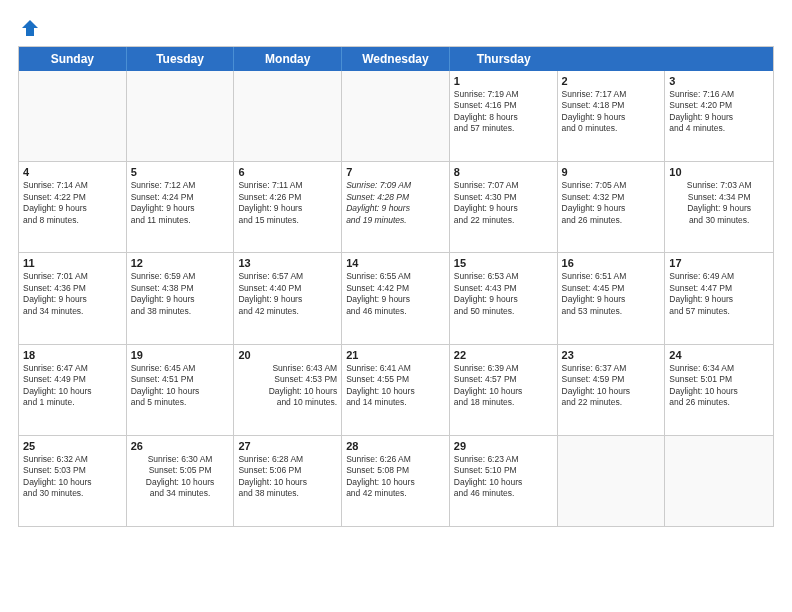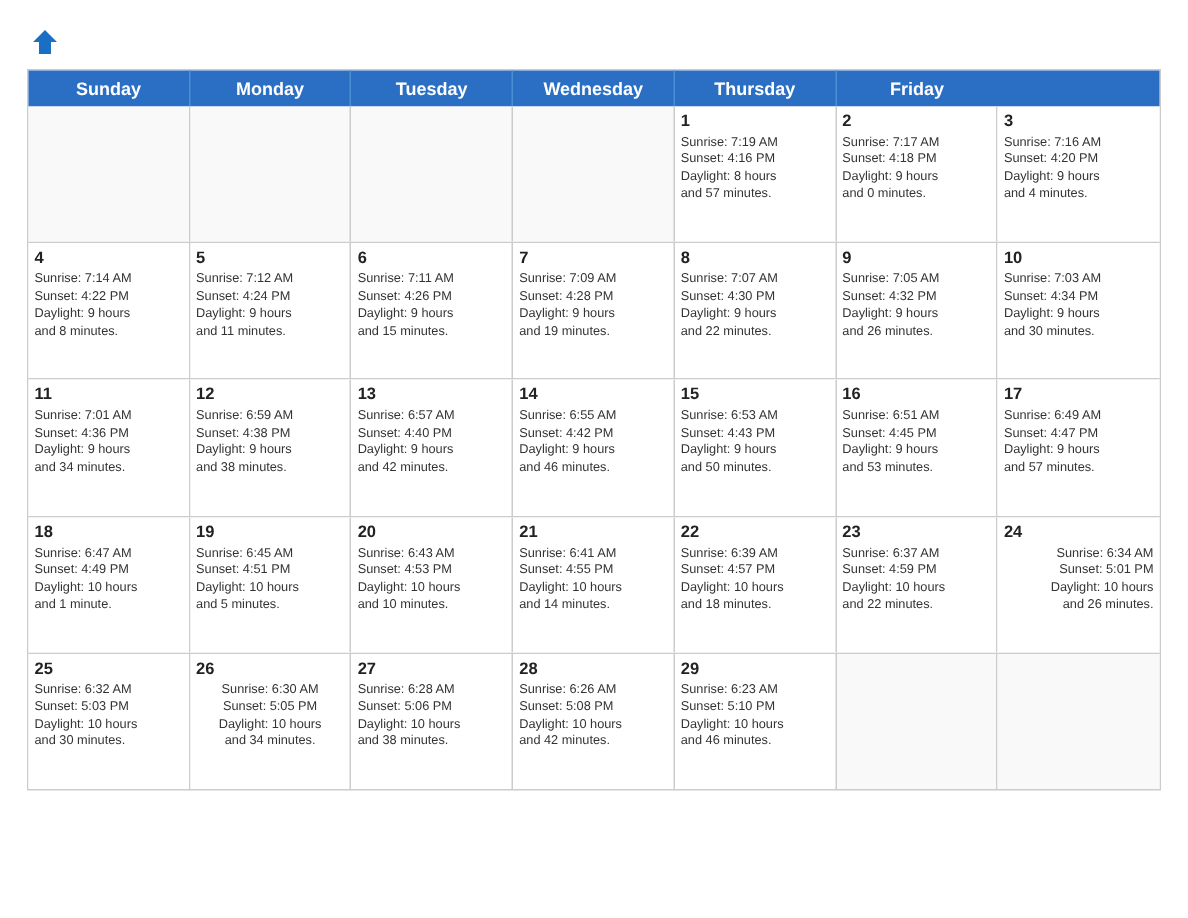--- a/index.html
+++ b/index.html
@@ -132,25 +132,24 @@
     </div>
     <div class="title-area">
       <div class="cal-title"></div>
       <div class="cal-subtitle"></div>
     </div>
   </div>
 
   <div class="calendar">
     <div class="cal-header-row">
     <div class="cal-header-cell">Sunday</div>
+        <div class="cal-header-cell">Tuesday</div>
         <div class="cal-header-cell">Monday</div>
-        <div class="cal-header-cell">Tuesday</div>
         <div class="cal-header-cell">Wednesday</div>
         <div class="cal-header-cell">Thursday</div>
-        <div class="cal-header-cell">Friday</div>
       </div>
     <div class="cal-body">
     <div class="cal-row">
           <div class="cal-cell empty"></div>
           <div class="cal-cell empty"></div>
           <div class="cal-cell empty"></div>
           <div class="cal-cell empty"></div>
           <div class="cal-cell">
             <span class="day-num">1</span>
             <div class="cell-info" style="white-space: pre-line;">Sunrise: 7:19 AM
@@ -190,42 +189,42 @@
           </div>
           <div class="cal-cell">
             <span class="day-num">6</span>
             <div class="cell-info" style="white-space: pre-line;">Sunrise: 7:11 AM
 Sunset: 4:26 PM
 Daylight: 9 hours
 and 15 minutes.</div>
           </div>
           <div class="cal-cell">
             <span class="day-num">7</span>
-            <div class="cell-info" style="white-space: pre-line;">Sunrise: 7:09 AM
+            <div class="cell-info" style="white-space: pre-line; font-style: italic;">Sunrise: 7:09 AM
 Sunset: 4:28 PM
 Daylight: 9 hours
 and 19 minutes.</div>
           </div>
           <div class="cal-cell">
             <span class="day-num">8</span>
             <div class="cell-info" style="white-space: pre-line;">Sunrise: 7:07 AM
 Sunset: 4:30 PM
 Daylight: 9 hours
 and 22 minutes.</div>
           </div>
           <div class="cal-cell">
             <span class="day-num">9</span>
             <div class="cell-info" style="white-space: pre-line;">Sunrise: 7:05 AM
 Sunset: 4:32 PM
 Daylight: 9 hours
 and 26 minutes.</div>
           </div>
           <div class="cal-cell">
             <span class="day-num">10</span>
-            <div class="cell-info" style="white-space: pre-line;">Sunrise: 7:03 AM
+            <div class="cell-info" style="white-space: pre-line; text-align: center;">Sunrise: 7:03 AM
 Sunset: 4:34 PM
 Daylight: 9 hours
 and 30 minutes.</div>
           </div>
         </div>
         <div class="cal-row">
           <div class="cal-cell">
             <span class="day-num">11</span>
             <div class="cell-info" style="white-space: pre-line;">Sunrise: 7:01 AM
 Sunset: 4:36 PM
@@ -285,21 +284,21 @@
           </div>
           <div class="cal-cell">
             <span class="day-num">19</span>
             <div class="cell-info" style="white-space: pre-line;">Sunrise: 6:45 AM
 Sunset: 4:51 PM
 Daylight: 10 hours
 and 5 minutes.</div>
           </div>
           <div class="cal-cell">
             <span class="day-num">20</span>
-            <div class="cell-info" style="white-space: pre-line;">Sunrise: 6:43 AM
+            <div class="cell-info" style="white-space: pre-line; text-align: right;">Sunrise: 6:43 AM
 Sunset: 4:53 PM
 Daylight: 10 hours
 and 10 minutes.</div>
           </div>
           <div class="cal-cell">
             <span class="day-num">21</span>
             <div class="cell-info" style="white-space: pre-line;">Sunrise: 6:41 AM
 Sunset: 4:55 PM
 Daylight: 10 hours
 and 14 minutes.</div>
@@ -313,21 +312,21 @@
           </div>
           <div class="cal-cell">
             <span class="day-num">23</span>
             <div class="cell-info" style="white-space: pre-line;">Sunrise: 6:37 AM
 Sunset: 4:59 PM
 Daylight: 10 hours
 and 22 minutes.</div>
           </div>
           <div class="cal-cell">
             <span class="day-num">24</span>
-            <div class="cell-info" style="white-space: pre-line; text-align: right;">Sunrise: 6:34 AM
+            <div class="cell-info" style="white-space: pre-line;">Sunrise: 6:34 AM
 Sunset: 5:01 PM
 Daylight: 10 hours
 and 26 minutes.</div>
           </div>
         </div>
         <div class="cal-row">
           <div class="cal-cell">
             <span class="day-num">25</span>
             <div class="cell-info" style="white-space: pre-line;">Sunrise: 6:32 AM
 Sunset: 5:03 PM

